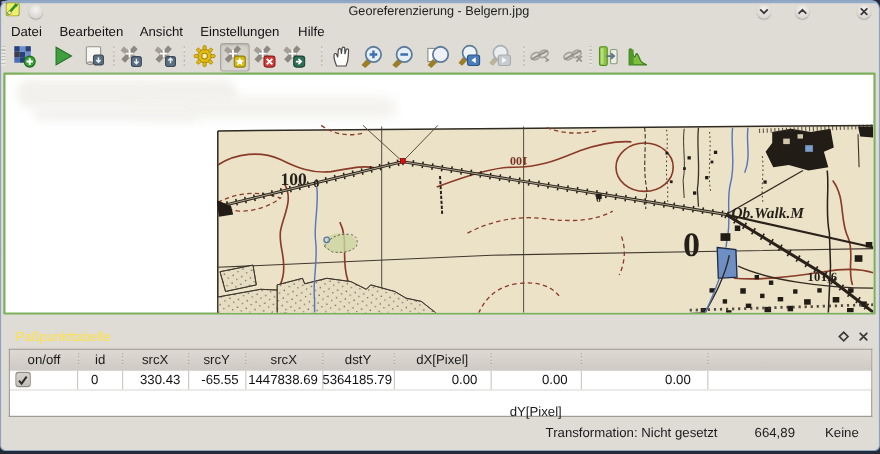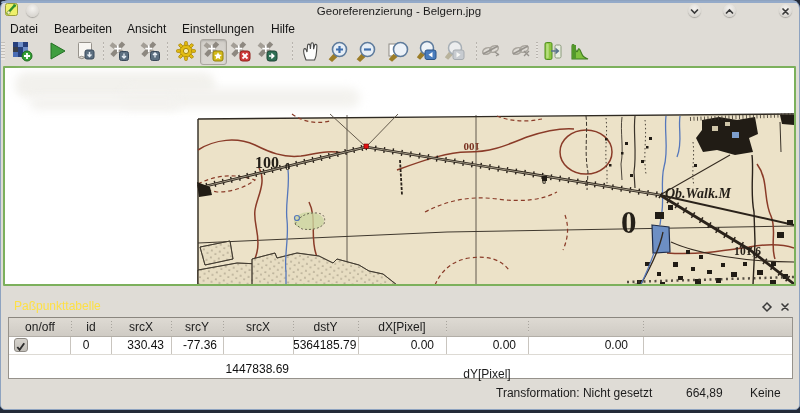--- a/index.html
+++ b/index.html
@@ -381,22 +381,22 @@
       <div class="abs thsep" style="left:437px;"></div>
       <div class="abs thsep" style="left:519px;"></div>
       <div class="abs thsep" style="left:634px;"></div>
     </div>
     <div class="abs" id="trow">
       <div class="abs" style="left:5px;top:1px;width:12px;height:12px;background:linear-gradient(#d6d3cd,#c2bfb9);border:1px solid #8f8b85;border-radius:3px;"><svg width="12" height="12" viewBox="0 0 13 13">
               <path d="M2.5,6.5 L5,9.5 L10,2.5" fill="none" stroke="#2c2c2c" stroke-width="2"></path>
             </svg></div>
       <div class="abs td" style="left:62px;width:30px;text-align:center;">0</div>
       <div class="abs td" style="left:102px;width:53px;">330.43</div>
-      <div class="abs td" style="left:162px;width:46px;">-77.36</div>
-      <div class="abs td" style="left:214px;width:66px;margin-top:24px;">1447838.69</div>
+      <div class="abs td" style="left:162px;width:46px;">-65.55</div>
+      <div class="abs td" style="left:214px;width:66px;">1447838.69</div>
       <div class="abs td" style="left:284px;width:61px;">5364185.79</div>
       <div class="abs td" style="left:349px;width:76px;">0.00</div>
       <div class="abs td" style="left:437px;width:70px;">0.00</div>
       <div class="abs td" style="left:519px;width:100px;">0.00</div>
       <div class="abs cellsep" style="left:61px;"></div>
           <div class="abs cellsep" style="left:102px;"></div>
           <div class="abs cellsep" style="left:162px;"></div>
           <div class="abs cellsep" style="left:284px;"></div>
       <div class="abs cellsep" style="left:214px;"></div>
       <div class="abs cellsep" style="left:349px;"></div>

